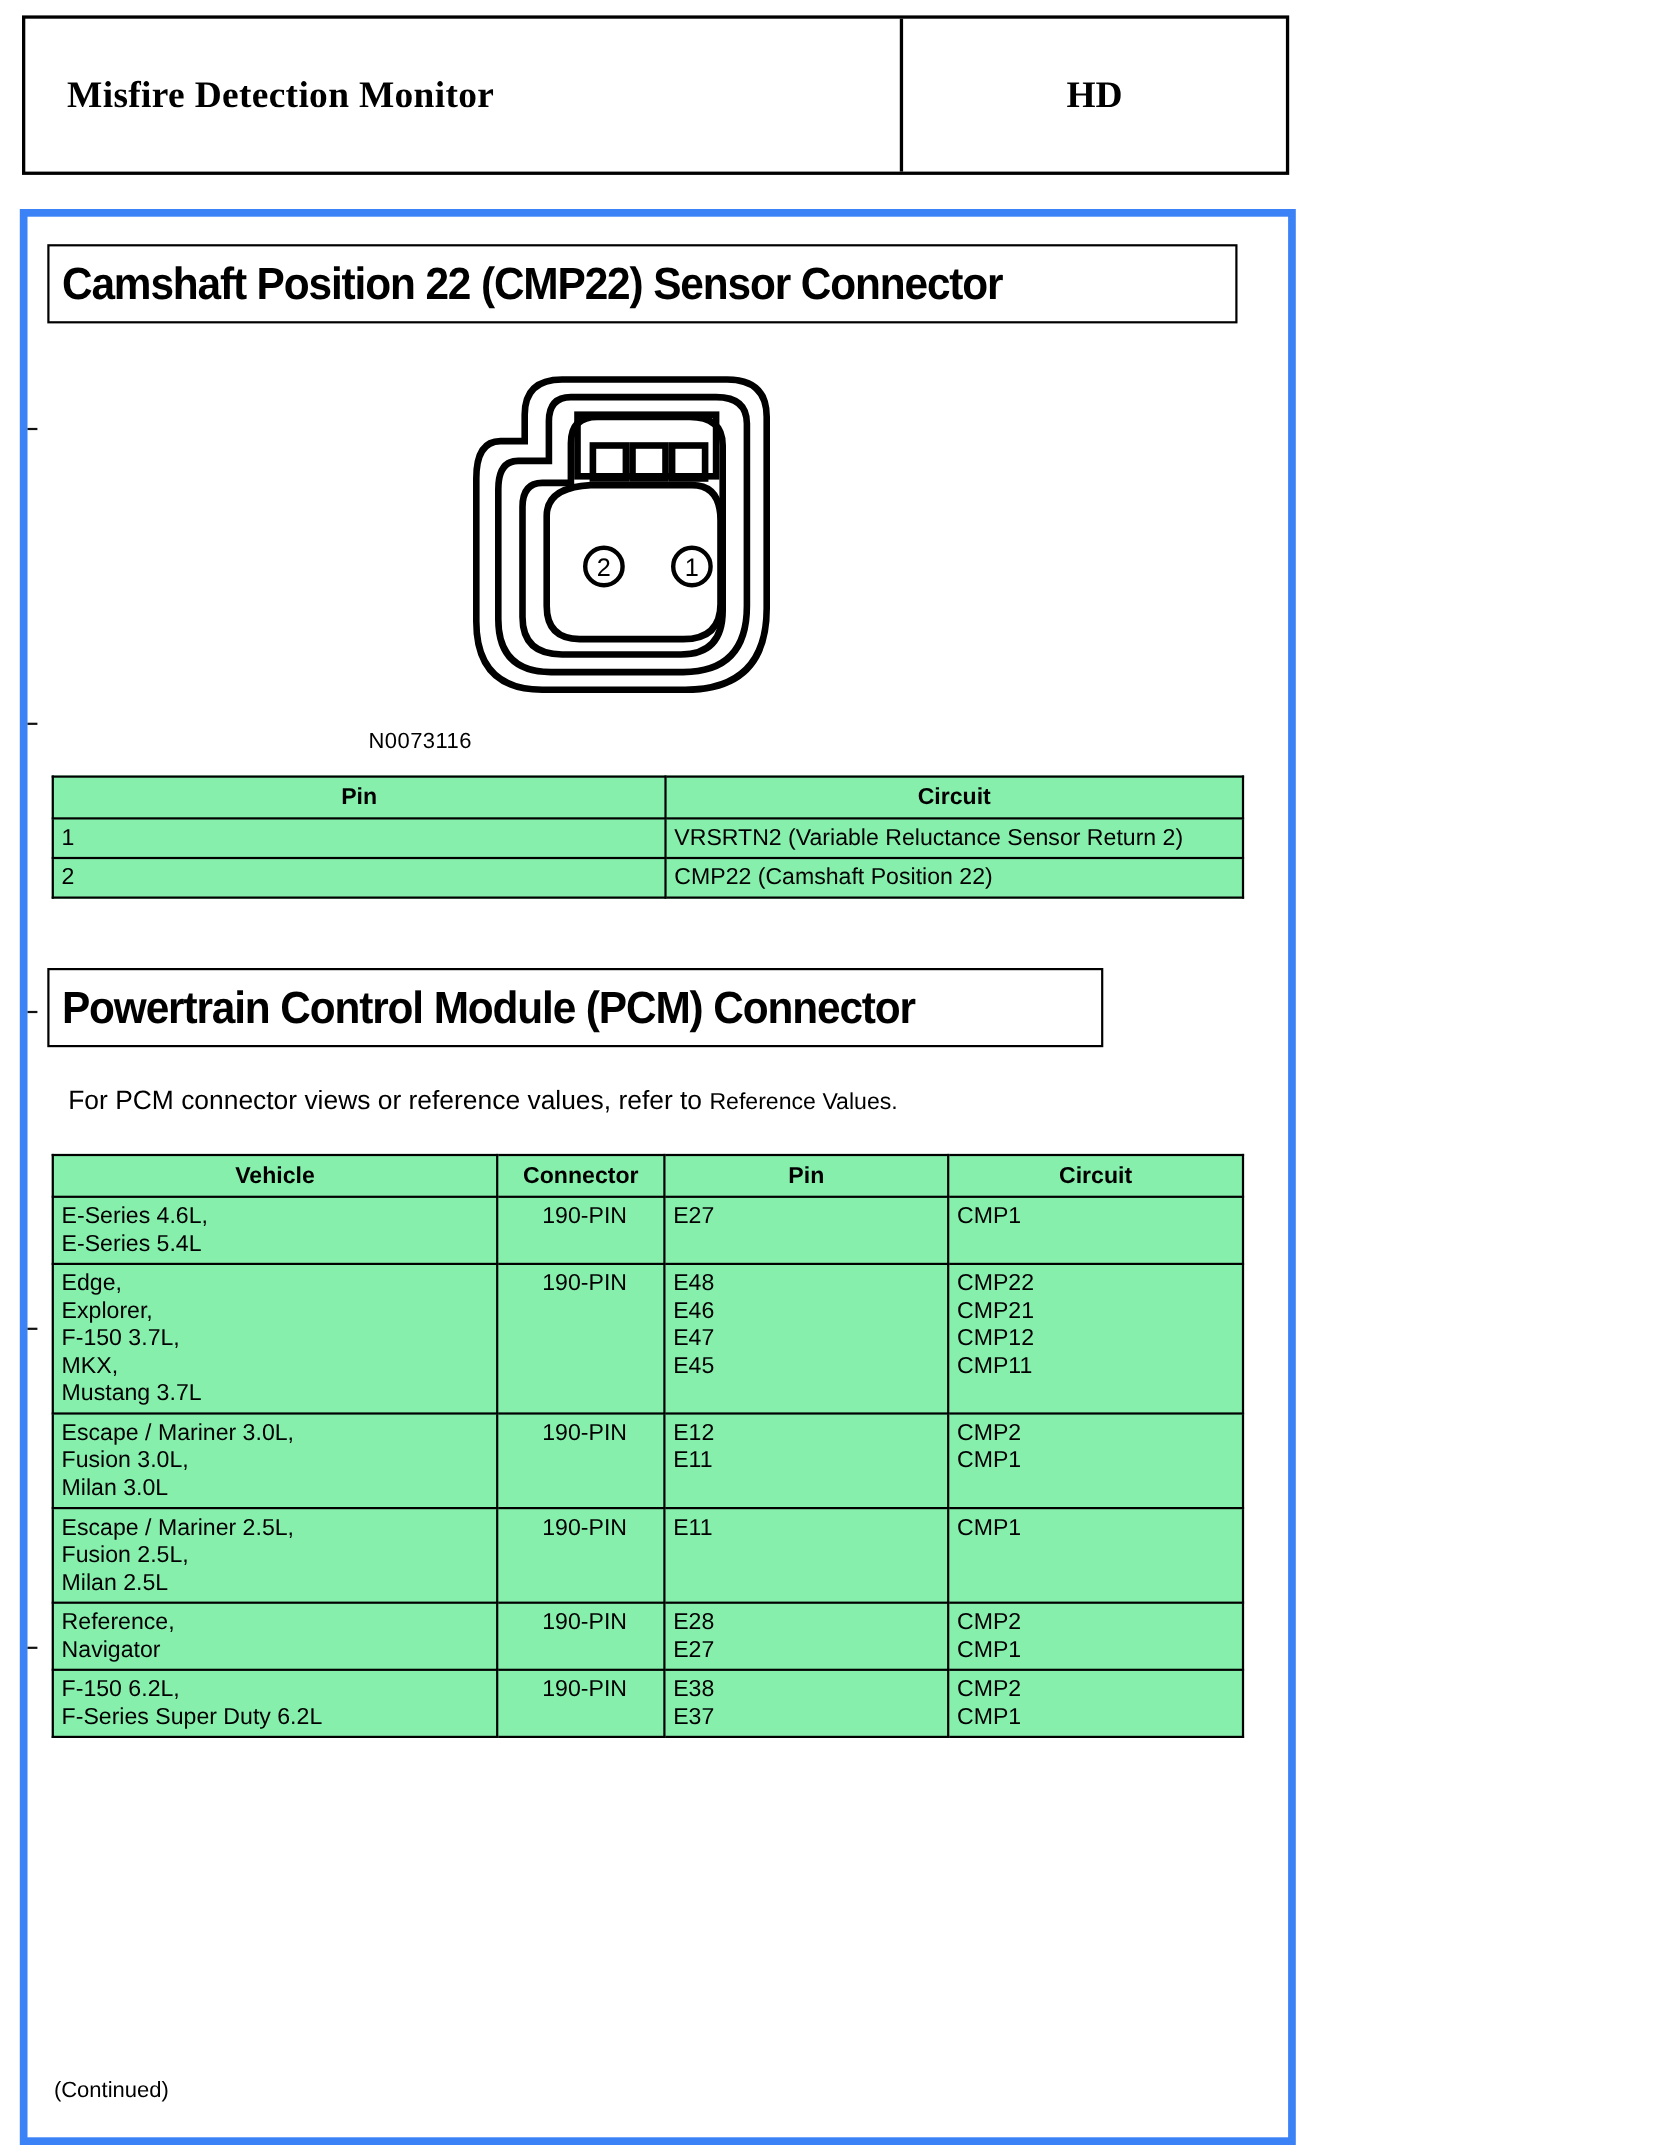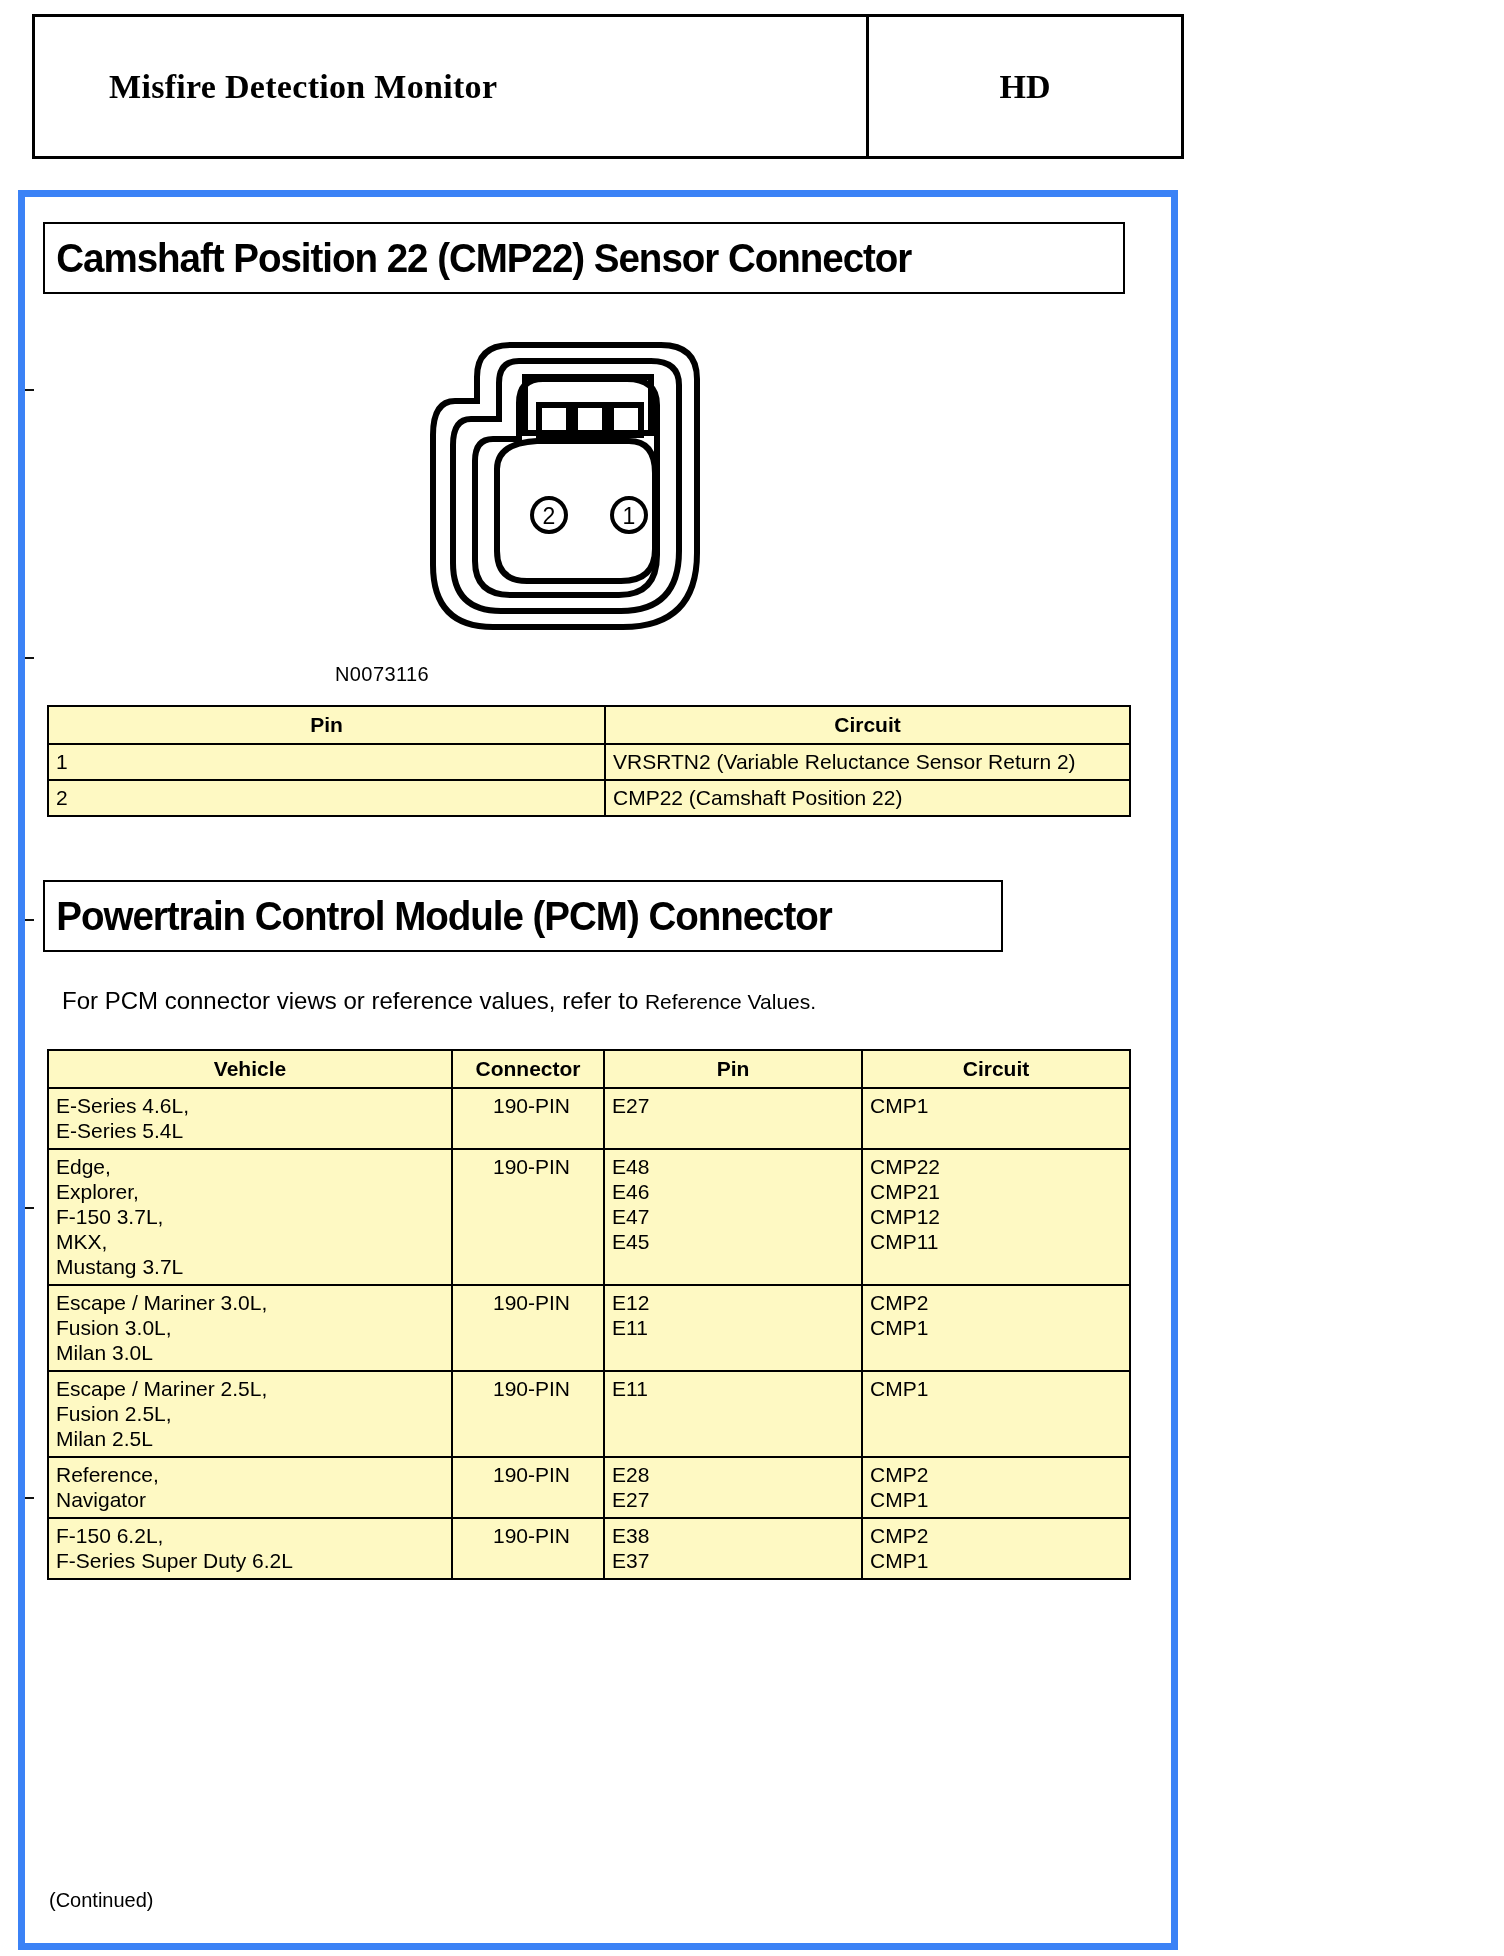--- a/index.html
+++ b/index.html
@@ -5,22 +5,22 @@
   html,body{margin:0;padding:0;background:#fff;}
   body{
     width:1504px;height:1956px;position:relative;
     font-family:"Liberation Sans", sans-serif;
     color:#000;
     -webkit-font-smoothing:none;
   }
 
   
   #page-header{
-    position:absolute;left:32px;top:14px;width:1152px;height:145px;
-    border:3px solid #000;display:flex;box-sizing:border-box;padding-left:36px;
+    position:absolute;left:20px;top:14px;width:1152px;height:145px;
+    border:3px solid #000;display:flex;box-sizing:border-box;
   }
   #header-title-cell{
     flex:0 0 798px;border-right:3px solid #000;
     display:flex;align-items:center;box-sizing:border-box;
   }
   #header-title-text{
     font-family:"Liberation Serif", serif;font-weight:bold;
     font-size:34px;letter-spacing:.3px;padding-left:38px;
   }
   #header-code-cell{
@@ -58,21 +58,21 @@
     position:absolute;left:390px;top:130px;width:320px;height:320px;
   }
   #connector-drawing svg{display:block;}
   #connector-part-number{
     position:absolute;left:310px;top:450px;
     font-size:20px;letter-spacing:.4px;margin-top:16px;
   }
 
   
   table.doc-table{
-    position:absolute;border-collapse:collapse;background:#fef9c3;
+    position:absolute;border-collapse:collapse;background:#86efac;
     table-layout:fixed;
   }
   table.doc-table th,table.doc-table td{
     border:2px solid #000;padding:0;vertical-align:top;
     font-size:21px;line-height:25px;
   }
   table.doc-table th{
     text-align:center;font-weight:bold;padding:5px 0 6px 0;font-size:21px;
   }
   table.doc-table td{padding:4px 0 5px 7px;}

